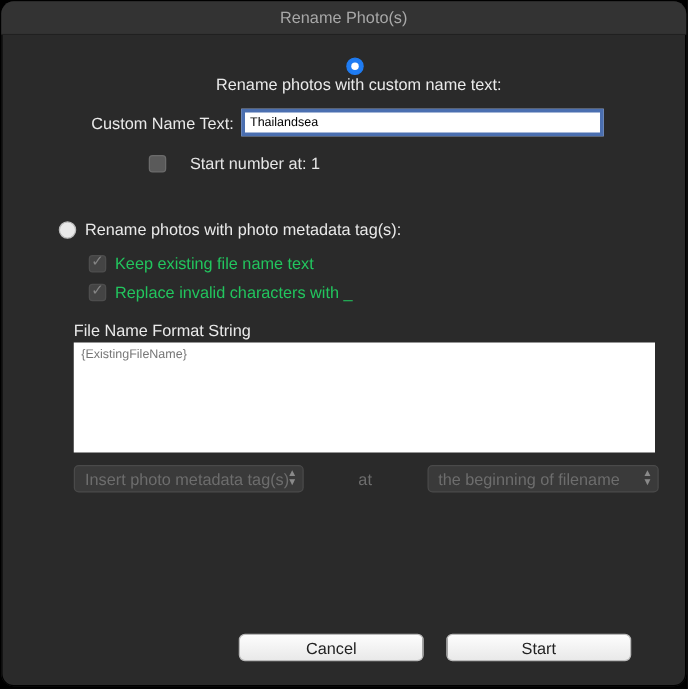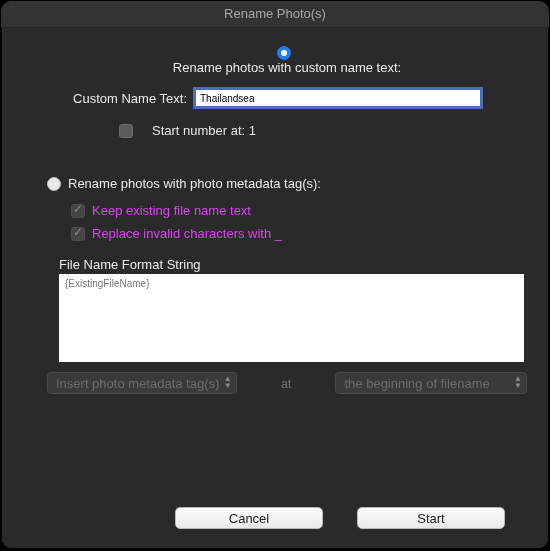--- a/index.html
+++ b/index.html
@@ -118,21 +118,21 @@
   .checkbox.checked::after {
     content: "✓";
     position: absolute;
     top: -3px;
     left: 1px;
     font-size: 12px;
     color: #cfcfcf;
   }
 
   .dim-text {
-    color: #d946ef;
+    color: #22c55e;
   }
 
   .section-gap {
     height: 38px;
   }
 
   .format-label {
     color: #eaeaea;
     margin-bottom: 2px;
   }
@@ -175,21 +175,21 @@
   .between {
     color: #6d6d6d;
     padding: 0 8px;
   }
 
   .footer {
     margin-top: auto;
     padding: 0 22px 20px 0;
     display: flex;
     justify-content: flex-end;
-    gap: 34px;
+    gap: 18px;
   }
   button.mac {
     width: 148px;
     height: 22px;
     background: linear-gradient(#fdfdfd, #e9e9e9);
     border: 1px solid #b9b9b9;
     border-radius: 5px;
     font-size: 13px;
     color: #222;
     cursor: pointer;
@@ -232,21 +232,21 @@
     <div class="row" style="margin-top:8px; margin-left:48px;">
       <div class="checkbox checked dim"></div>
       <div class="dim-text">Replace invalid characters with _</div>
     </div>
 
     <div style="margin-top:16px; margin-left:36px;">
       <div class="format-label">File Name Format String</div>
       <textarea class="format" readonly="" style="">{ExistingFileName}</textarea>
     </div>
 
-    <div class="row" style="margin-top:10px; margin-left:24px;gap:36px;">
+    <div class="row" style="margin-top:10px; margin-left:36px;gap:36px;">
       <div class="select" style="width:202px;">
         <span>Insert photo metadata tag(s)</span>
         <span class="caret">
             <div>▲</div>
             <div>▼</div>
           </span>
       </div>
       <div class="between">at</div>
       <div class="select" style="width:204px;">
         <span>the beginning of filename</span>

